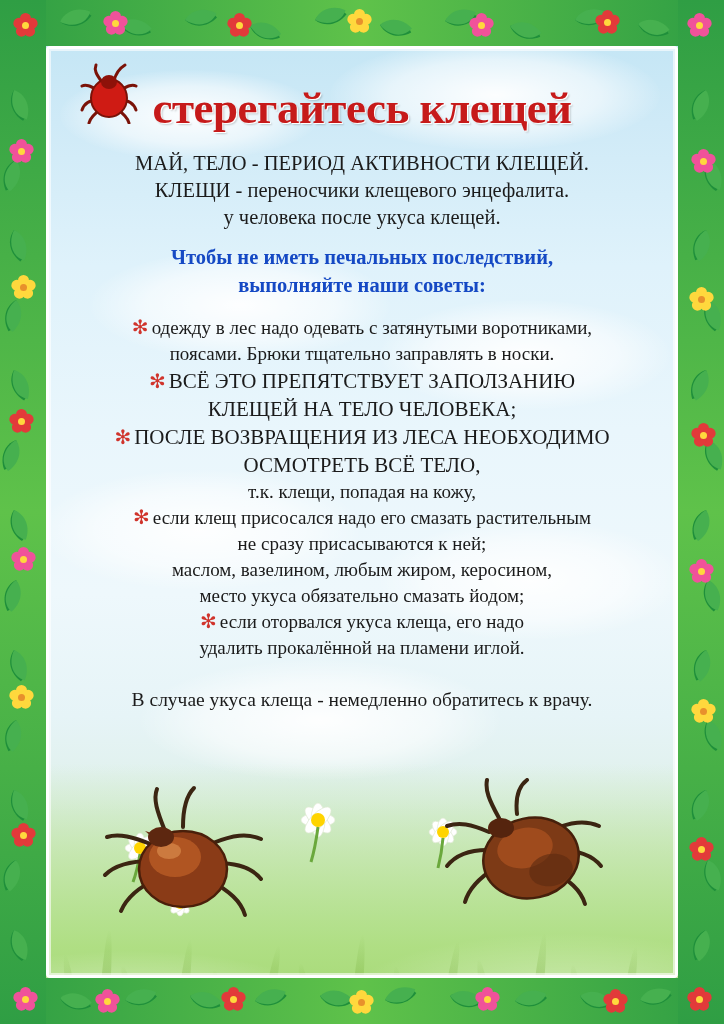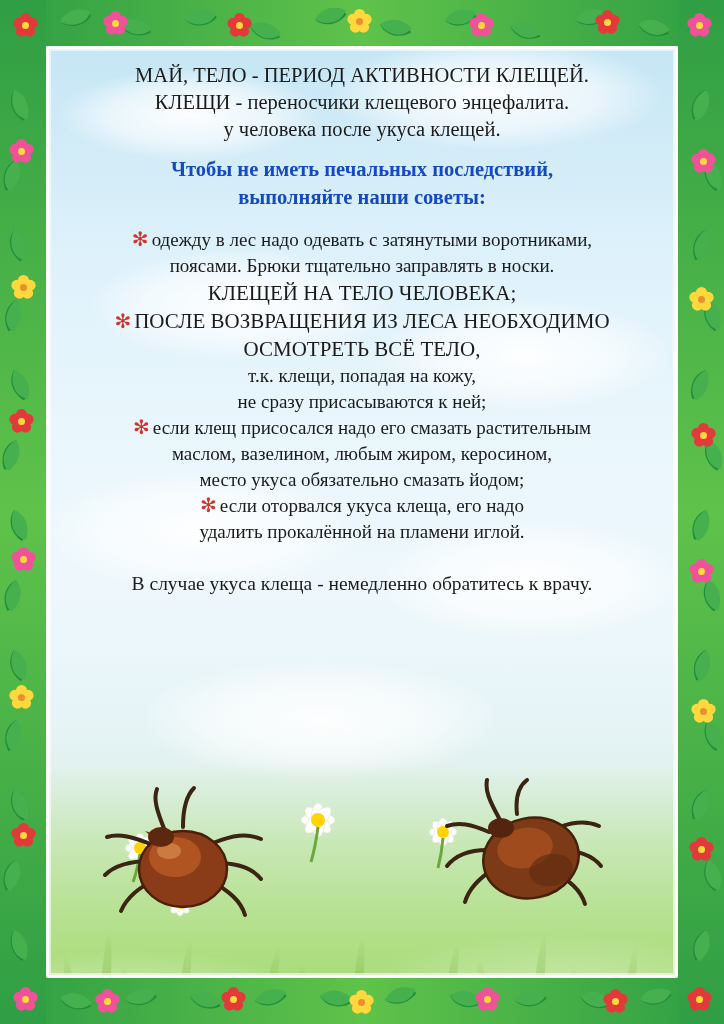--- a/index.html
+++ b/index.html
@@ -322,20 +322,40 @@
       <ellipse cx="92" cy="80" rx="48" ry="40" fill="#7d3a16" transform="rotate(-12 92 80)"></ellipse>
       <ellipse cx="92" cy="80" rx="48" ry="40" fill="none" stroke="#46200b" stroke-width="2.5" transform="rotate(-12 92 80)"></ellipse>
       <ellipse cx="86" cy="70" rx="28" ry="20" fill="#a8501f" opacity="0.8" transform="rotate(-12 86 70)"></ellipse>
       <ellipse cx="112" cy="92" rx="22" ry="16" fill="#5b2a10" opacity="0.6" transform="rotate(-12 112 92)"></ellipse>
       <ellipse cx="62" cy="50" rx="13" ry="10" fill="#55240e"></ellipse>
     </svg>
   </div>
 
   <div class="content">
 
+    <div class="title-row">
+      <div class="tick-badge">
+        <svg width="58" height="62" viewBox="0 0 58 62">
+          <g stroke="#7a1208" stroke-width="3" fill="none" stroke-linecap="round">
+            <path d="M22 20 C 16 12, 14 8, 16 3"></path>
+            <path d="M34 19 C 36 10, 40 6, 45 3"></path>
+            <path d="M18 28 C 10 24, 6 22, 2 24"></path>
+            <path d="M18 38 C 8 38, 4 42, 2 48"></path>
+            <path d="M22 46 C 14 52, 10 56, 9 61"></path>
+            <path d="M40 28 C 48 24, 52 22, 56 24"></path>
+            <path d="M40 38 C 50 38, 54 42, 56 48"></path>
+            <path d="M36 46 C 44 52, 48 56, 49 61"></path>
+          </g>
+          <ellipse cx="29" cy="36" rx="18" ry="19" fill="#cf1b14"></ellipse>
+          <ellipse cx="29" cy="36" rx="18" ry="19" fill="none" stroke="#7a1208" stroke-width="2"></ellipse>
+          <ellipse cx="29" cy="20" rx="8" ry="7" fill="#8e1109"></ellipse>
+        </svg>
+      </div>
+      <div class="title">стерегайтесь клещей</div>
+    </div>
 
     <div class="lead">
       <div>МАЙ, ТЕЛО -  ПЕРИОД АКТИВНОСТИ КЛЕЩЕЙ.</div>
       <div>КЛЕЩИ - переносчики клещевого энцефалита.</div>
       <div>у человека после укуса клещей.</div>
     </div>
 
     <div class="call">
       <div>Чтобы не иметь печальных последствий,</div>
       <div>выполняйте наши советы:</div>
@@ -344,39 +364,42 @@
     <div class="advice">
 
       <p>
         <span class="star">✻</span><span>одежду в лес надо одевать с затянутыми воротниками,</span>
       </p>
       <p>
         <span>поясами. Брюки тщательно заправлять в носки.</span>
       </p>
 
       <p class="big">
+        <span class="star">✻</span><span>ВСЁ ЭТО ПРЕПЯТСТВУЕТ ЗАПОЛЗАНИЮ</span>
+      </p>
+      <p class="big">
         <span>КЛЕЩЕЙ НА ТЕЛО  ЧЕЛОВЕКА;</span>
       </p>
 
       <p class="big">
         <span class="star">✻</span><span>ПОСЛЕ ВОЗВРАЩЕНИЯ ИЗ ЛЕСА НЕОБХОДИМО</span>
       </p>
       <p class="big">
         <span>ОСМОТРЕТЬ ВСЁ ТЕЛО,</span>
       </p>
 
       <p>
         <span>т.к. клещи, попадая на кожу,</span>
       </p>
       <p>
+        <span class="star">✻</span><span>если клещ присосался надо его смазать растительным</span>
+      </p>
+
+      <p>
         <span>не сразу присасываются к ней;</span>
-      </p>
-
-      <p>
-        <span class="star">✻</span><span>если клещ присосался надо его смазать растительным</span>
       </p>
       <p>
         <span>маслом, вазелином, любым жиром, керосином,</span>
       </p>
       <p>
         <span>место укуса обязательно смазать йодом;</span>
       </p>
 
       <p>
         <span class="star">✻</span><span>если оторвался укуса клеща, его надо</span>

